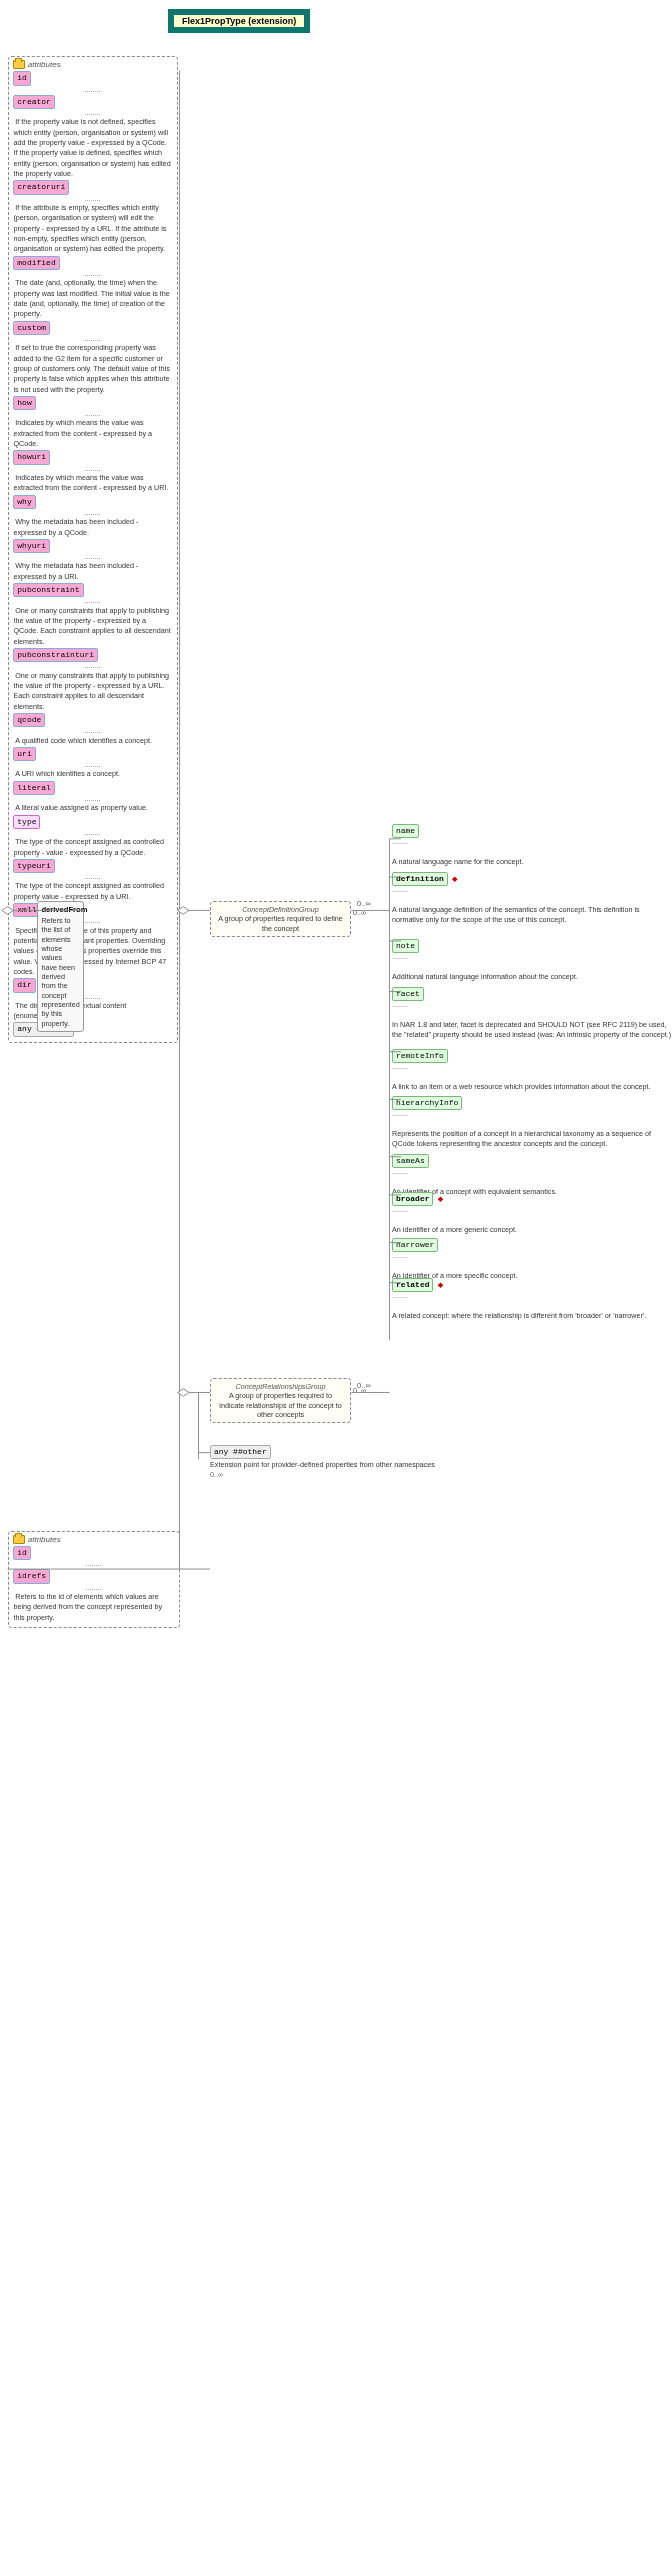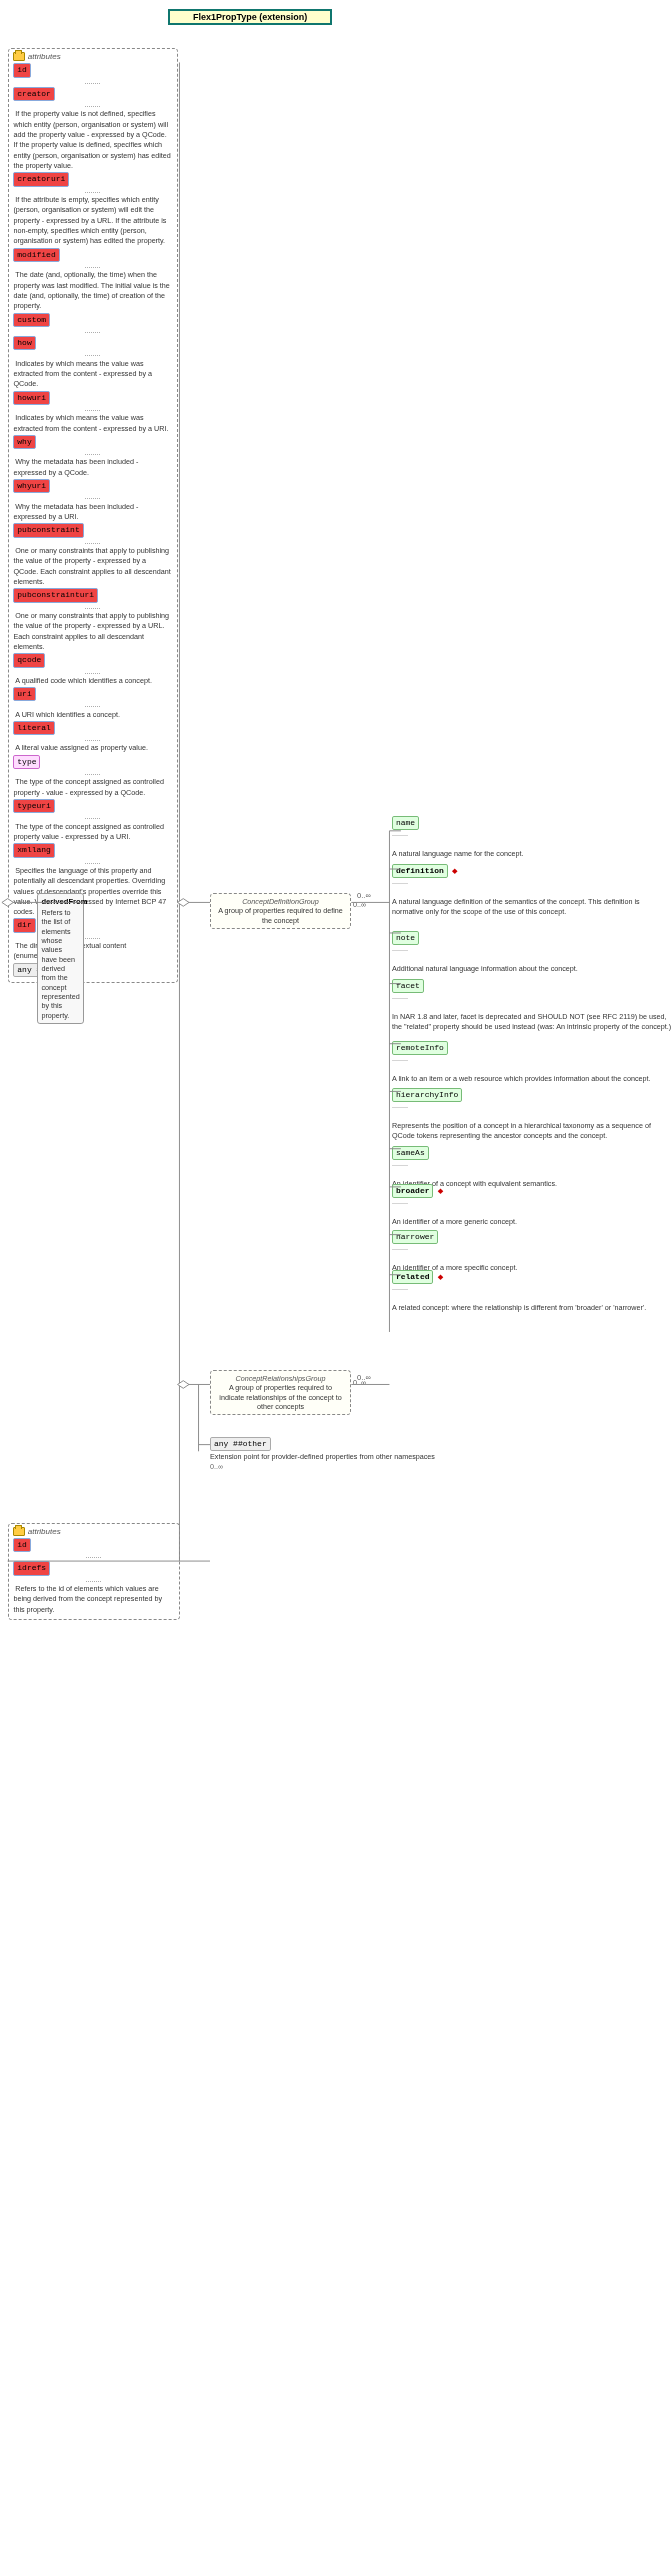--- a/index.html
+++ b/index.html
@@ -27,24 +27,24 @@
       width: 672px;
       background: #fff;
       font-family: Arial, Helvetica, sans-serif;
       font-size: 8.6px;
       position: relative;
     }
 
     
     .pg-title {
       background: #ffffcc;
-      border: 2px solid #0f766e;
+      border: 6px solid #0f766e;
       font-size: 9px;
       font-weight: bold;
-      padding: 1px 23px;
+      padding: 1px 8px;
       display: inline-block;
       margin: 5.7px 0 3.8px 84px;
     }
 
     .attrs-border {
       border: 1px dashed #888;
       border-radius: 3.8px;
       padding: 2.9px 4.8px;
       background: #fff;
     }
@@ -81,21 +81,21 @@
       border-radius: 1px 1px 0 0;
     }
 
     
     .prow {
       margin-bottom: 1.9px;
     }
 
     .ptag {
       display: inline-block;
-      background: #ef4444;
+      background: #f9a8d4;
       border: 1px solid #88aadd;
       border-radius: 1.9px;
       padding: 0 2.9px;
       font-size: 8px;
       font-family: 'Courier New', Courier, monospace;
       line-height: 12.4px;
       cursor: default;
     }
 
     .ptag.typetag {
@@ -240,20 +240,21 @@
 
         <div class="prow">
           <span class="ptag">modified</span>
           <span class="pdots">........</span>
           <span class="pdesc">The date (and, optionally, the time) when the property was last modified. The initial value is the date (and, optionally, the time) of creation of the property.</span>
         </div>
 
         <div class="prow">
           <span class="ptag">custom</span>
           <span class="pdots">........</span>
+          <span class="pdesc">If set to true the corresponding property was added to the G2 item for a specific customer or group of customers only. The default value of this property is false which applies when this attribute is not used with the property.</span>
         </div>
 
         <div class="prow">
           <span class="ptag">how</span>
           <span class="pdots">........</span>
           <span class="pdesc">Indicates by which means the value was extracted from the content - expressed by a QCode.</span>
         </div>
 
         <div class="prow">
           <span class="ptag">howuri</span>

